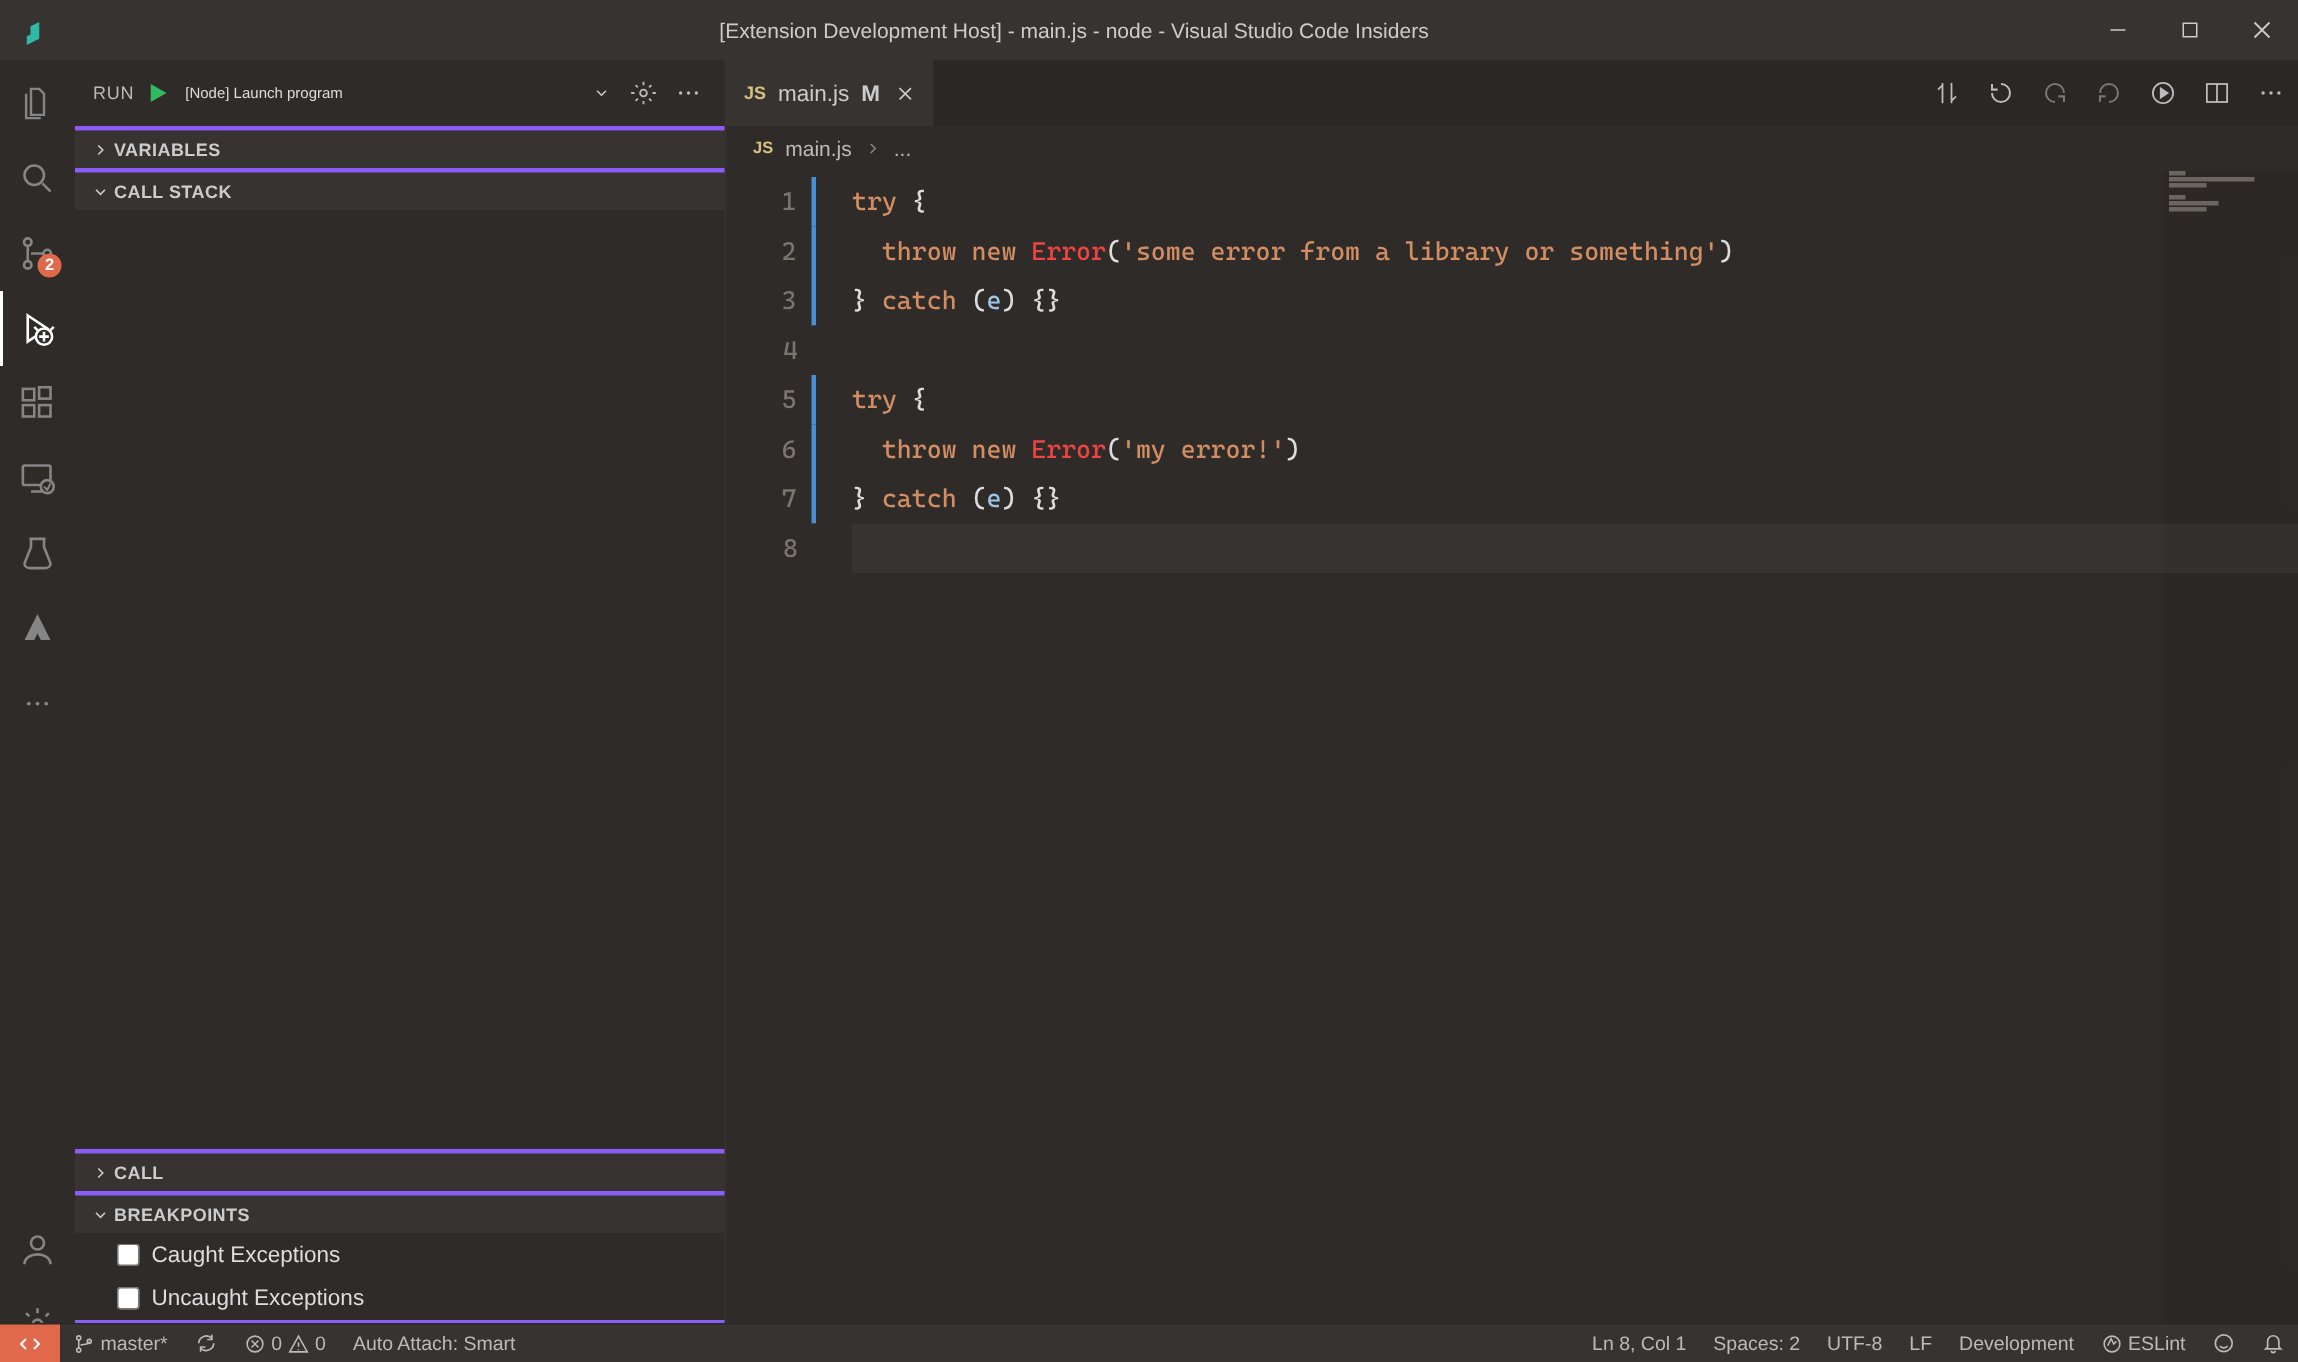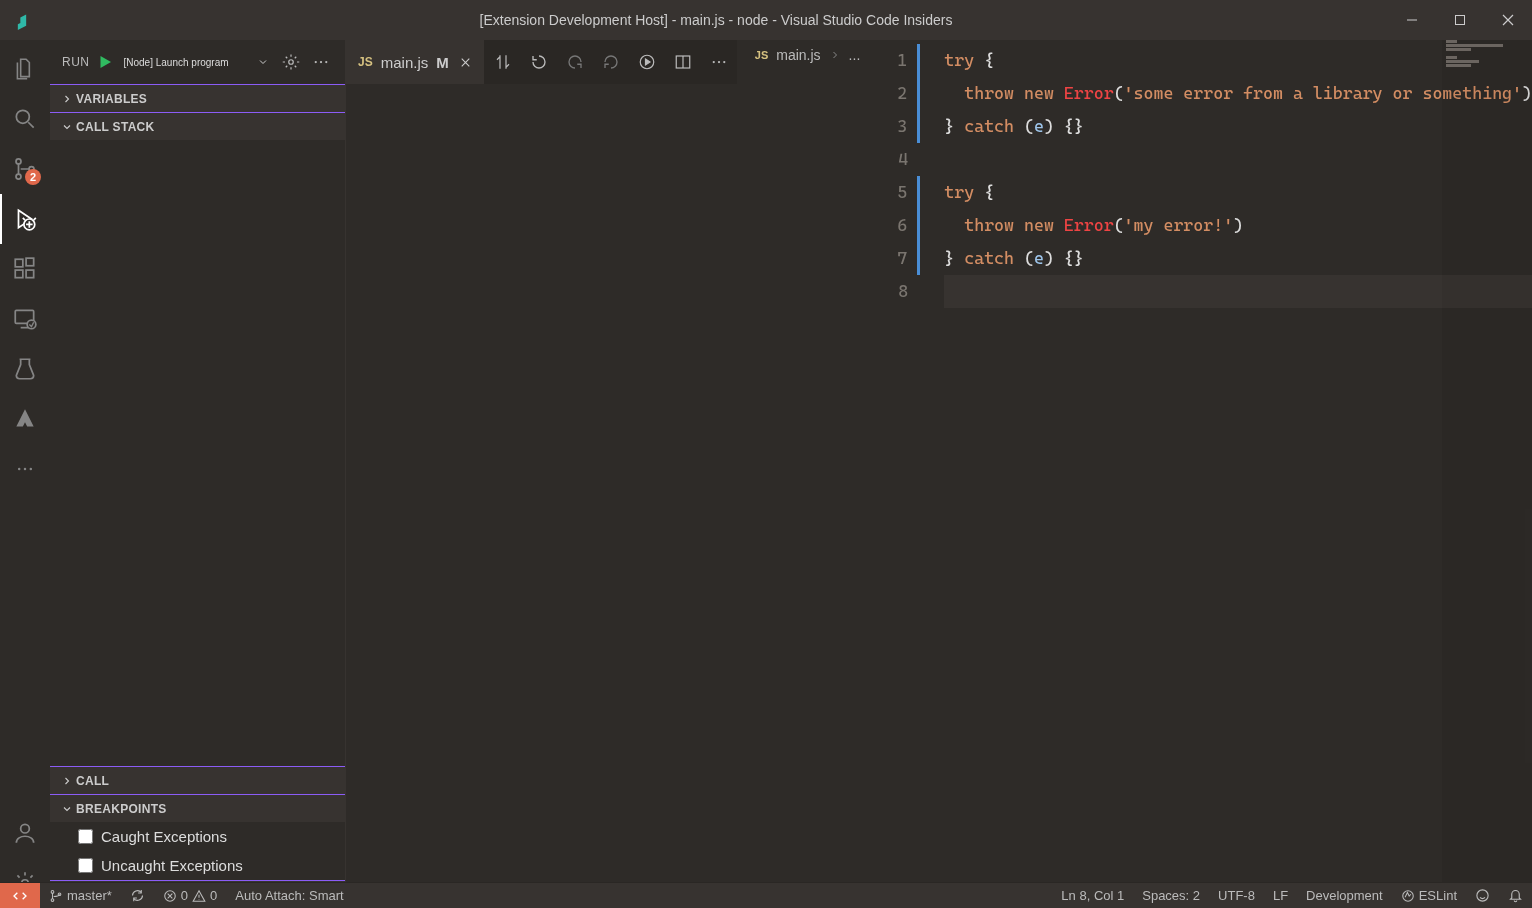--- a/index.html
+++ b/index.html
@@ -78,32 +78,32 @@
   min-width:0;
 }
 .config-text { overflow:hidden; white-space:nowrap; text-overflow:clip; }
 .hdr-icon { width:24px; display:flex; justify-content:center; align-items:center; color:#bbb; cursor:pointer; }
 
 .section {
   display:flex; align-items:center;
   height:28px; padding-left: 8px;
   font-size:12px; font-weight:700; letter-spacing:0.3px;
   background:#373330; cursor:pointer;
-  border-top:1px solid #8b5cf6;
+  border-top:3px solid #8b5cf6;
 }
 .section .chevron { width:18px; display:inline-flex; justify-content:center; }
 .sidebar-fill { flex:1; }
 .bp-item {
   display:flex; align-items:center;
   height:29px; padding-left: 28px;
   font-size:15px; color:#ddd;
 }
 .bp-item input[type=checkbox] { width:15px; height:15px; margin-right:8px; accent-color:#666;}
 
-.editor-region { flex:1; display:flex; flex-direction:row; background:#2e2b28; }
+.editor-region { flex:1; display:flex; flex-direction:column; background:#2e2b28; }
 
 .tabs { height:44px; background:#2a2724; display:flex; align-items:center; }
 .tab {
   height:44px; display:flex; align-items:center; padding:0 10px 0 12px;
   background:#373330; border-right:1px solid #2a2724; gap:8px; font-size:15px;
 }
 .tab .js-icon { color:#d5c180; font-weight:700; font-size:12px; }
 .tab .mod { color:#ccc; font-weight:600; }
 .tab .close { color:#bbb; cursor:pointer; padding:0 2px; }
 .tabs .spacer { flex:1; }

